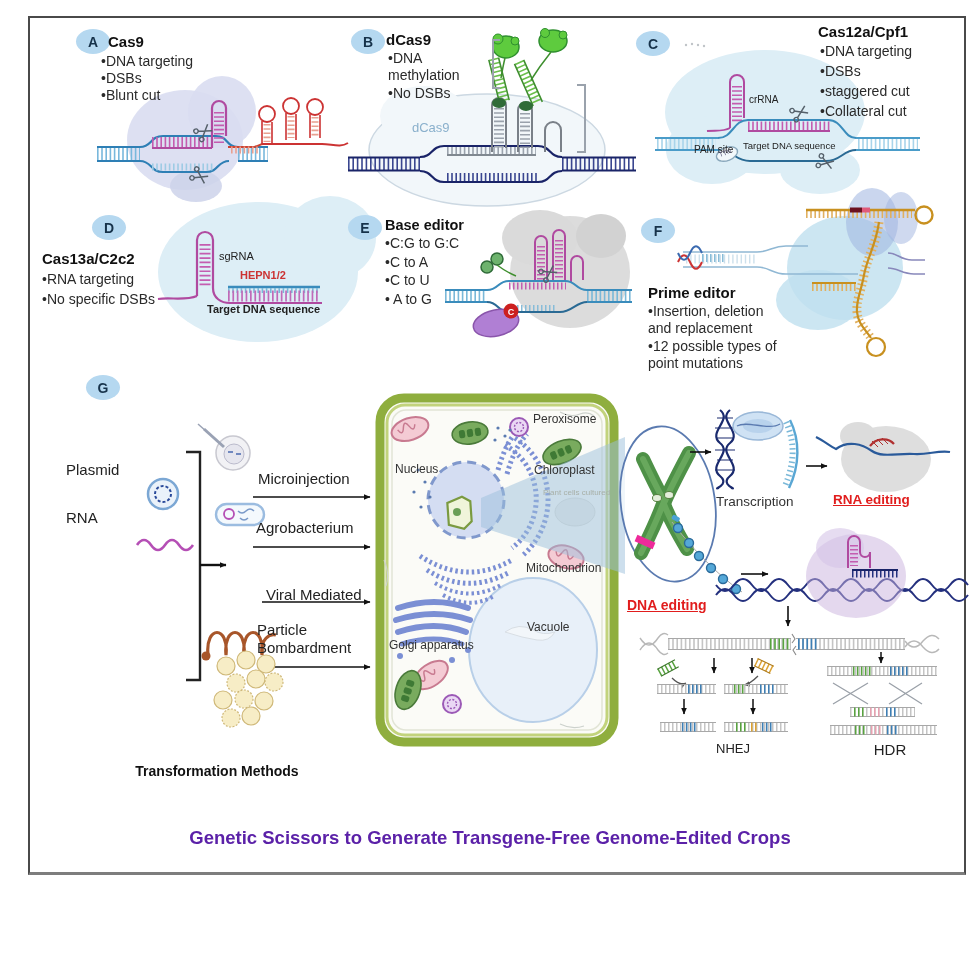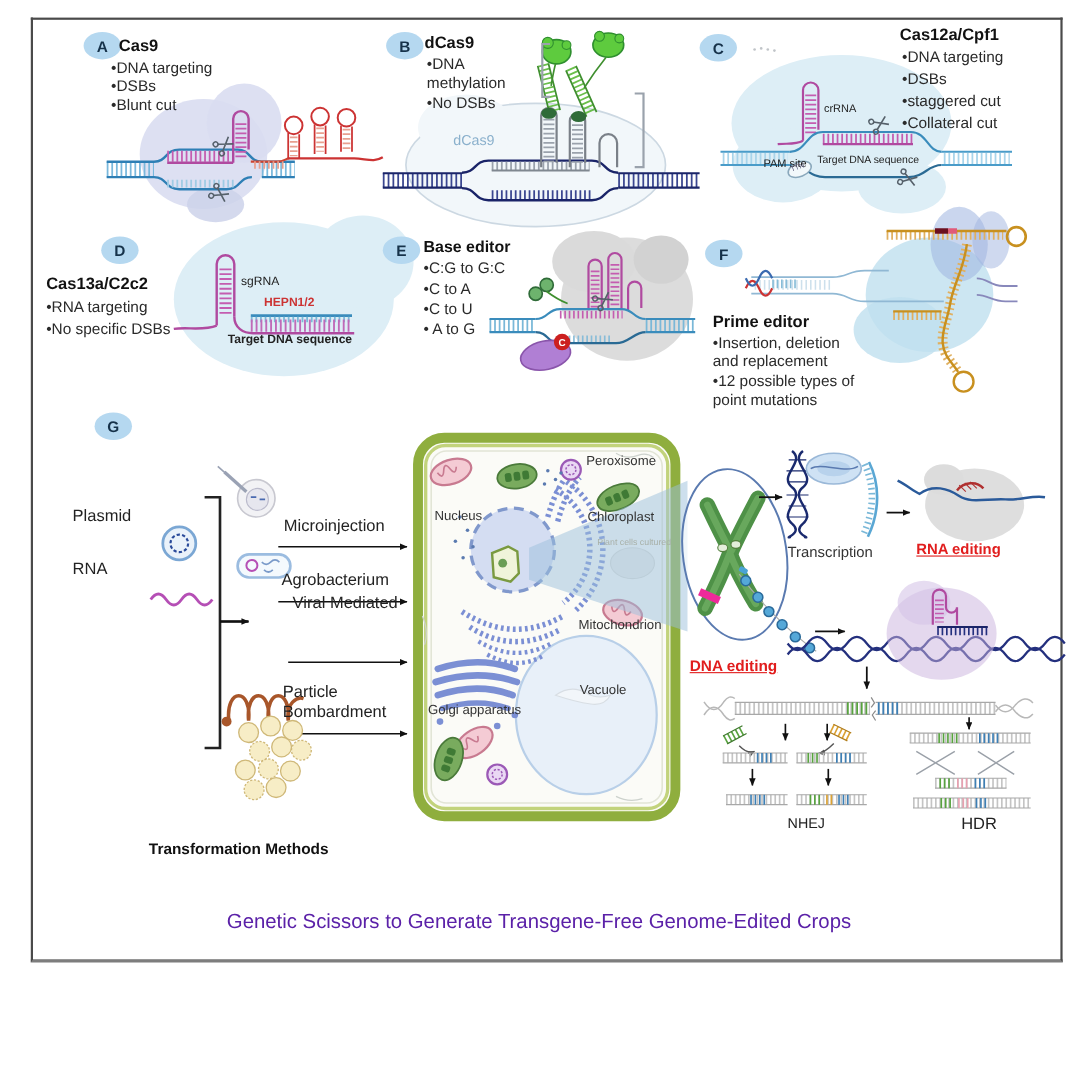--- a/index.html
+++ b/index.html
@@ -495,32 +495,32 @@
   <div class="L bul" style="left:385px;top:291px">• A to G</div>
 
   <div class="L ttl" style="left:648px;top:284px">Prime editor</div>
   <div class="L bul wrap" style="left:648px;top:303px;width:136px">•Insertion, deletion and replacement</div>
   <div class="L bul wrap" style="left:648px;top:338px;width:150px">•12 possible types of point mutations</div>
 
   <div class="L" style="left:66px;top:461px;font-size:15px">Plasmid</div>
   <div class="L" style="left:66px;top:509px;font-size:15px">RNA</div>
   <div class="L" style="left:258px;top:470px;font-size:15px">Microinjection</div>
   <div class="L" style="left:256px;top:519px;font-size:15px">Agrobacterium</div>
-  <div class="L" style="left:266px;top:540px;font-size:15px">Viral Mediated</div>
+  <div class="L" style="left:266px;top:586px;font-size:15px">Viral Mediated</div>
   <div class="L wrap" style="left:257px;top:621px;font-size:15px;width:112px">Particle Bombardment</div>
   <div class="L cap" style="left:107px;top:763px;width:220px">Transformation Methods</div>
 
   <div class="L celllab" style="left:533px;top:412px">Peroxisome</div>
   <div class="L celllab" style="left:395px;top:462px">Nucleus</div>
   <div class="L celllab" style="left:534px;top:463px">Chloroplast</div>
   <div class="L" style="left:543px;top:488px;font-size:8px;color:#a8b0a8">Plant cells cultured</div>
   <div class="L celllab" style="left:526px;top:561px">Mitochondrion</div>
   <div class="L celllab" style="left:527px;top:620px">Vacuole</div>
   <div class="L celllab" style="left:389px;top:638px">Golgi apparatus</div>
 
   <div class="L" style="left:716px;top:494px;font-size:13.5px;color:#333">Transcription</div>
   <div class="L red" style="left:833px;top:492px;font-size:13.5px">RNA editing</div>
   <div class="L red" style="left:627px;top:597px;font-size:14px">DNA editing</div>
   <div class="L" style="left:702px;top:741px;font-size:13px;width:62px;text-align:center">NHEJ</div>
   <div class="L" style="left:860px;top:741px;font-size:15px;width:60px;text-align:center">HDR</div>
 
-  <div class="L" style="left:110px;top:827px;width:760px;text-align:center;font-size:18.5px;font-weight:normal;color:#5b21a8">Genetic Scissors to Generate Transgene-Free Genome-Edited Crops</div>
+  <div class="L" style="left:110px;top:827px;width:760px;text-align:center;font-size:18.5px;font-weight:bold;color:#5b21a8">Genetic Scissors to Generate Transgene-Free Genome-Edited Crops</div>
 </div>
 
 </body></html>

